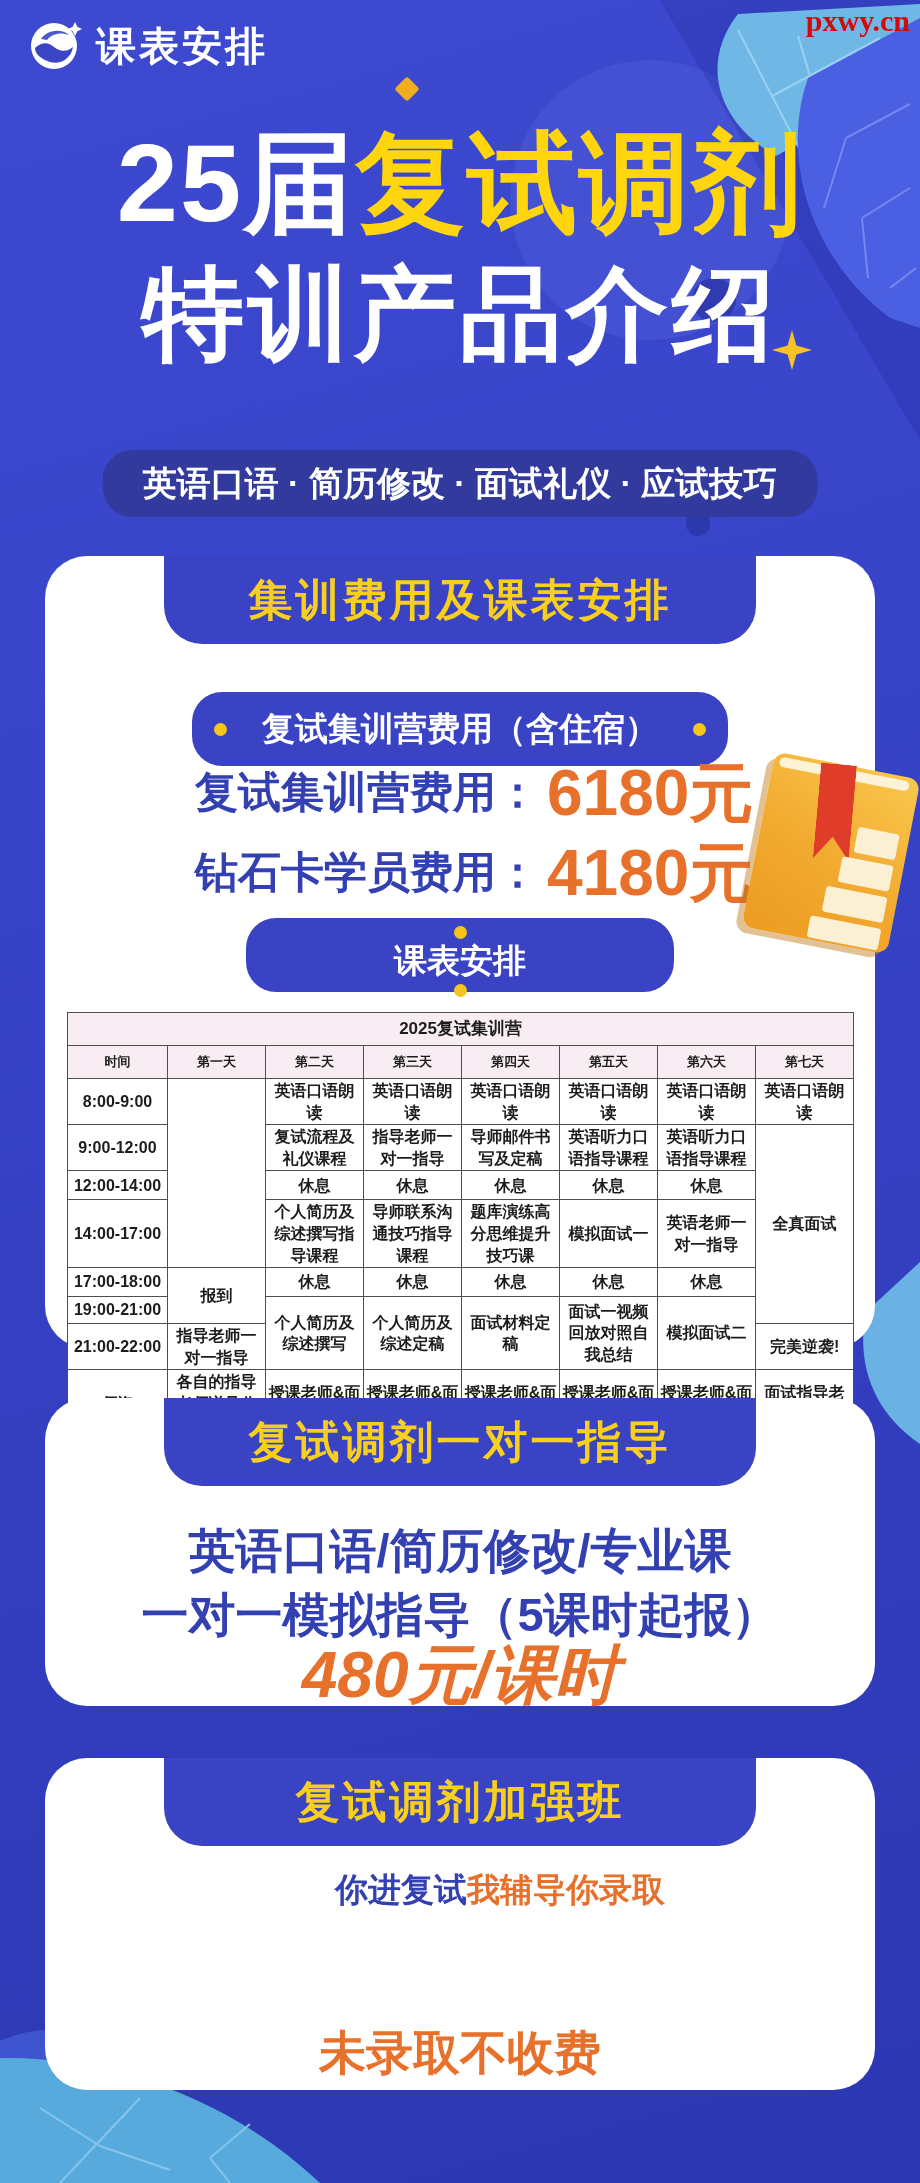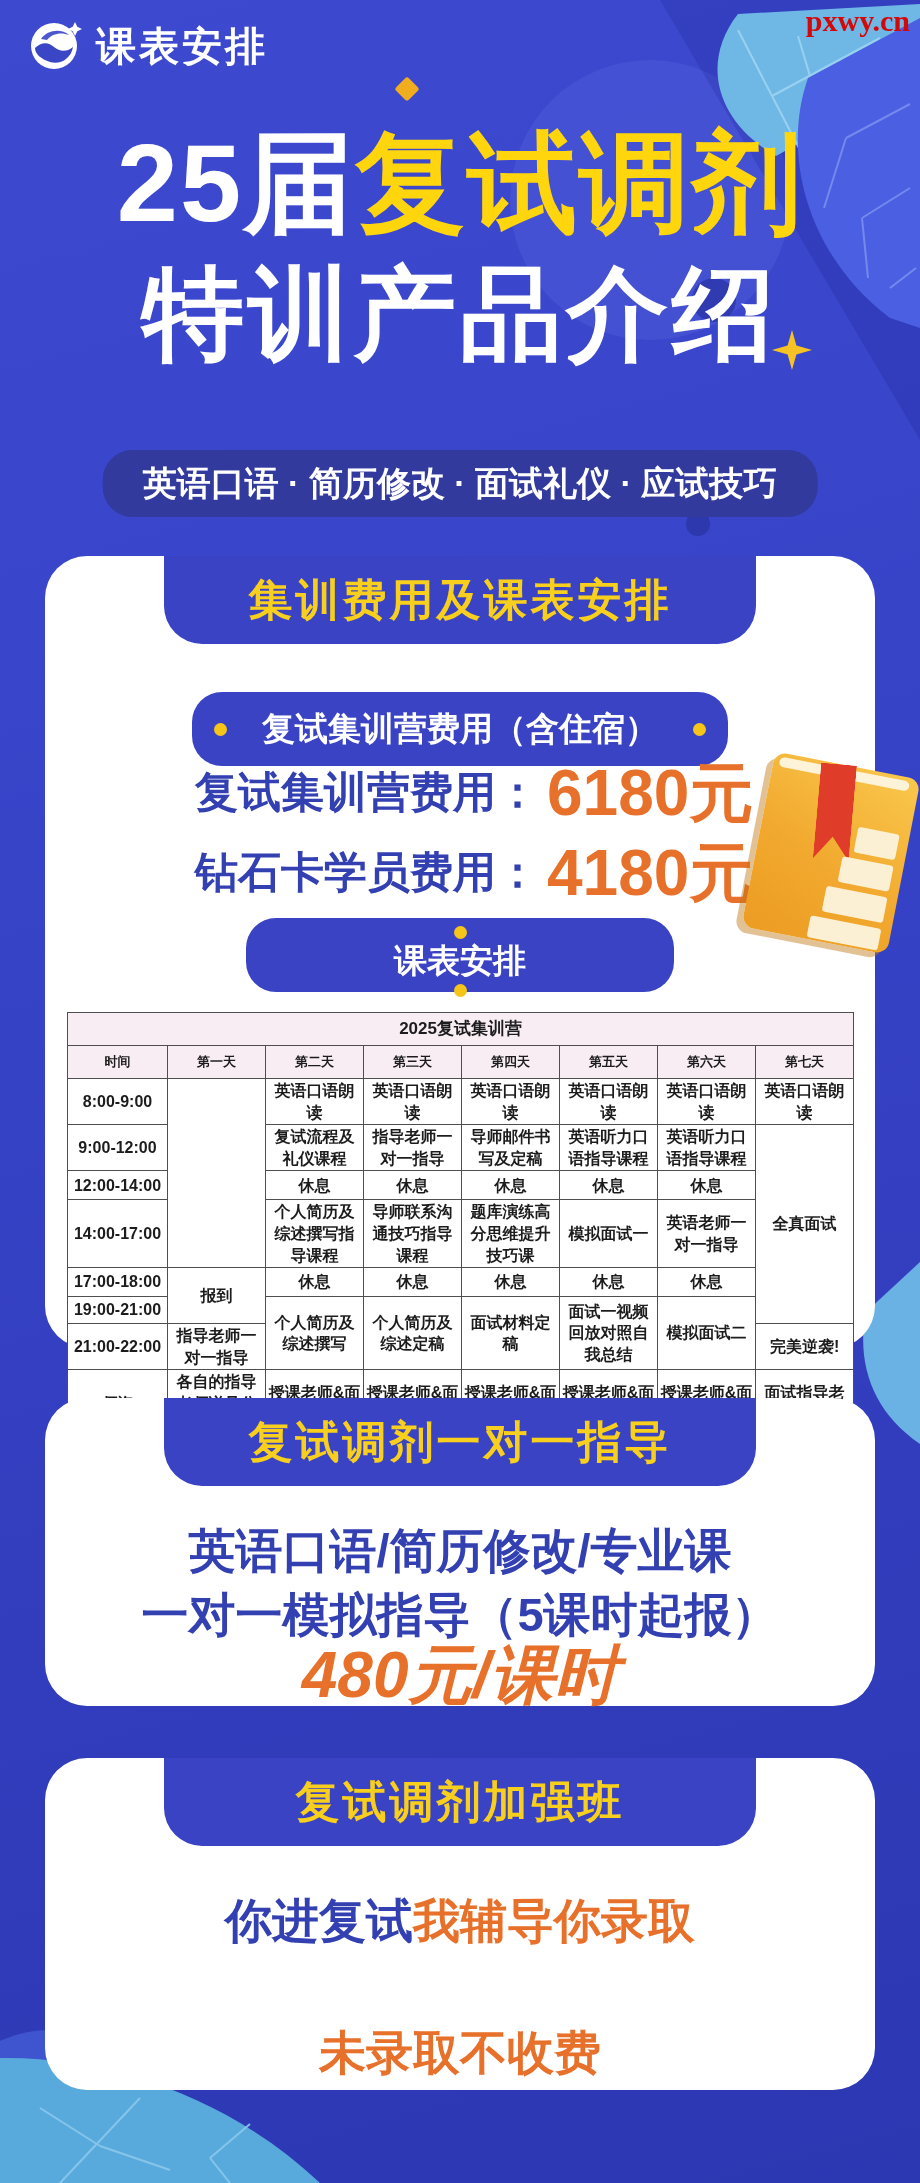--- a/index.html
+++ b/index.html
@@ -76,21 +76,21 @@
   table.sched .t-title td{background:#f8edf3;font-size:17px;font-weight:bold;height:30px;}
   table.sched .t-head td{background:#f8edf3;font-size:13px;font-weight:bold;height:30px;}
   .h-r1 td{height:26px;} .h-r2 td{height:36px;} .h-r3 td{height:26px;} .h-r4 td{height:42px;}
   .h-r5 td{height:26px;} .h-r6 td{height:24px;} .h-r7 td{height:28px;} .h-r8 td{height:40px;}
   
   .c-line{position:absolute;left:0;width:100%;text-align:center;font-weight:900;white-space:nowrap;}
   .blue-t{color:#3340b2;} .orange-t{color:#e7702a;}
   .c2-l1{top:122px;font-size:47px;}
   .c2-l2{top:186px;font-size:47px;}
   .c2-price{top:234px;font-size:64px;font-style:italic;}
-  .c3-l1{top:132px;font-size:47px;}
+  .c3-l1{top:110px;font-size:33px;margin-left:40px;}
   .c3-l2{top:196px;font-size:47px;}
   .c3-l3{top:264px;font-size:47px;}
   
   .leaf{position:absolute;}
 </style>
 </head>
 <body>
 
 <div class="deco circle-big"></div>
 <div class="deco dark-corner"></div>

